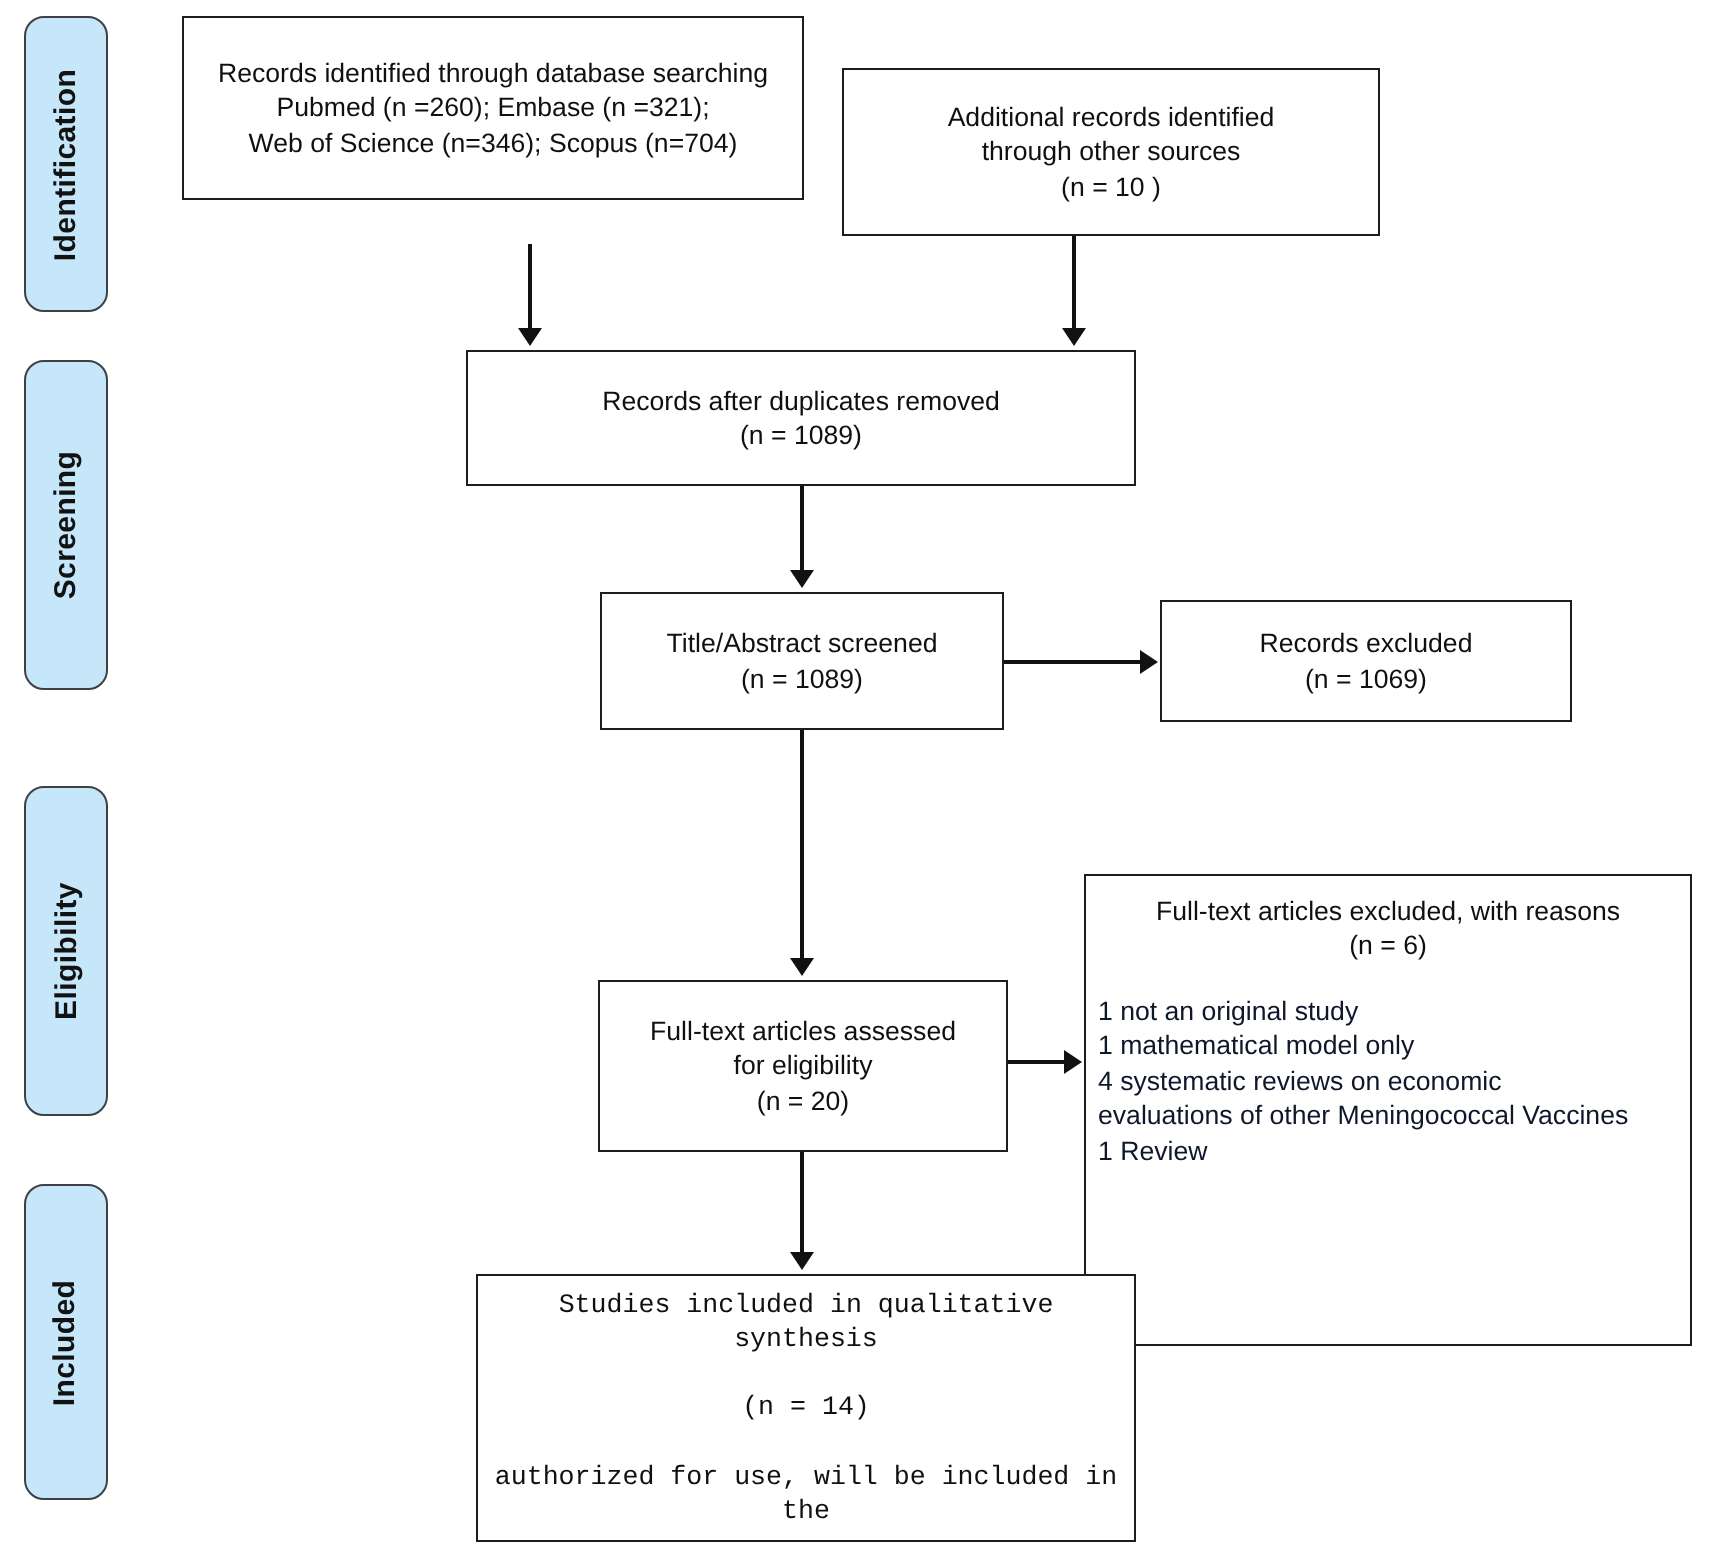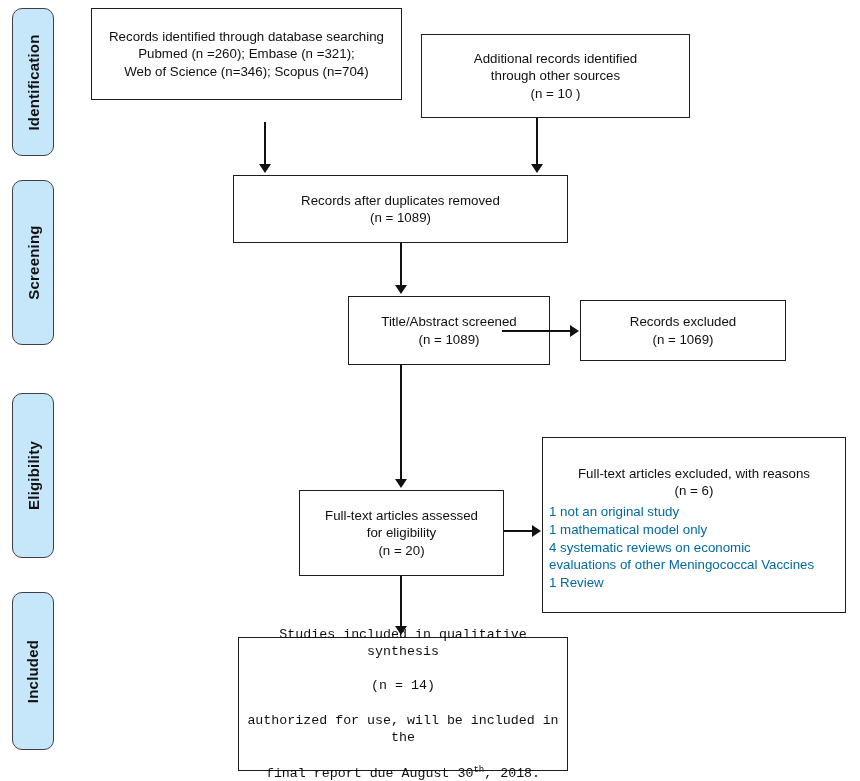--- a/index.html
+++ b/index.html
@@ -66,22 +66,22 @@
     text-align: center;
     font-size: 13.3px;
     line-height: 1.30;
     white-space: pre-line;
     color: #101010;
   }
   .reasons-list {
     text-align: left;
     font-size: 13.3px;
     line-height: 1.32;
-    margin-top: 4px;
-    color: #0369a1;
+    margin-top: 15px;
+    color: #0f172a;
   }
   .reasons-list div { white-space: pre-line; }
 
   
   .vline {
     position: absolute;
     width: 2px;
     background: #111111;
   }
   .hline {
@@ -138,56 +138,55 @@
     <div class="box-text">Additional records identified
 through other sources
 (n =  10 )</div>
   </div>
 
   <div class="box" style="left:233px; top:175px; width:335px; height:68px;">
     <div class="box-text">Records after duplicates removed
 (n = 1089)</div>
   </div>
 
-  <div class="box" style="left:300px; top:296px; width:202px; height:69px;margin-left:48px;">
+  <div class="box" style="left:300px; top:296px; width:202px; height:69px;">
     <div class="box-text">Title/Abstract screened
 (n =  1089)</div>
   </div>
 
   <div class="box" style="left:580px; top:300px; width:206px; height:61px;justify-content:center;">
     <div class="box-text">Records excluded
 (n =  1069)</div>
   </div>
 
   <div class="box" style="left:299px; top:490px; width:205px; height:86px;">
     <div class="box-text">Full-text articles assessed
 for eligibility
 (n = 20)</div>
   </div>
 
-  <div class="box" style="left:542px; top:437px; width:304px; height:176px; align-items:center; padding-top:9px;">
+  <div class="box" style="left:542px; top:437px; width:304px; height:236px; align-items:flex-start; padding-top:9px;">
     <div class="reasons-inner">
       <div class="reasons-head">Full-text articles excluded, with reasons
 (n = 6)</div>
       <div class="reasons-list">
         <div>1 not an original study</div>
         <div>1 mathematical model only</div>
         <div>4 systematic reviews on economic</div>
         <div>evaluations of other Meningococcal Vaccines</div>
         <div>1 Review</div>
       </div>
     </div>
   </div>
 
   <div class="box" style="left:238px; top:637px; width:330px; height:134px;font-family:Liberation Mono, monospace;">
     <div class="box-text">
       <div>Studies included in qualitative synthesis</div>
       <div>(n = 14)</div>
       <div>authorized for use, will be included in the</div>
-      <div><span>final report due August 30</span><sup>th</sup><span>, 2018.</span></div>
     </div>
   </div>
 
   <div class="vline" style="left:264px; top:122px; height:43px;"></div>
   <div class="arrow-down" style="left:259px; top:164px;"></div>
 
   <div class="vline" style="left:536px; top:118px; height:47px;"></div>
   <div class="arrow-down" style="left:531px; top:164px;"></div>
 
   <div class="vline" style="left:400px; top:243px; height:43px;"></div>

